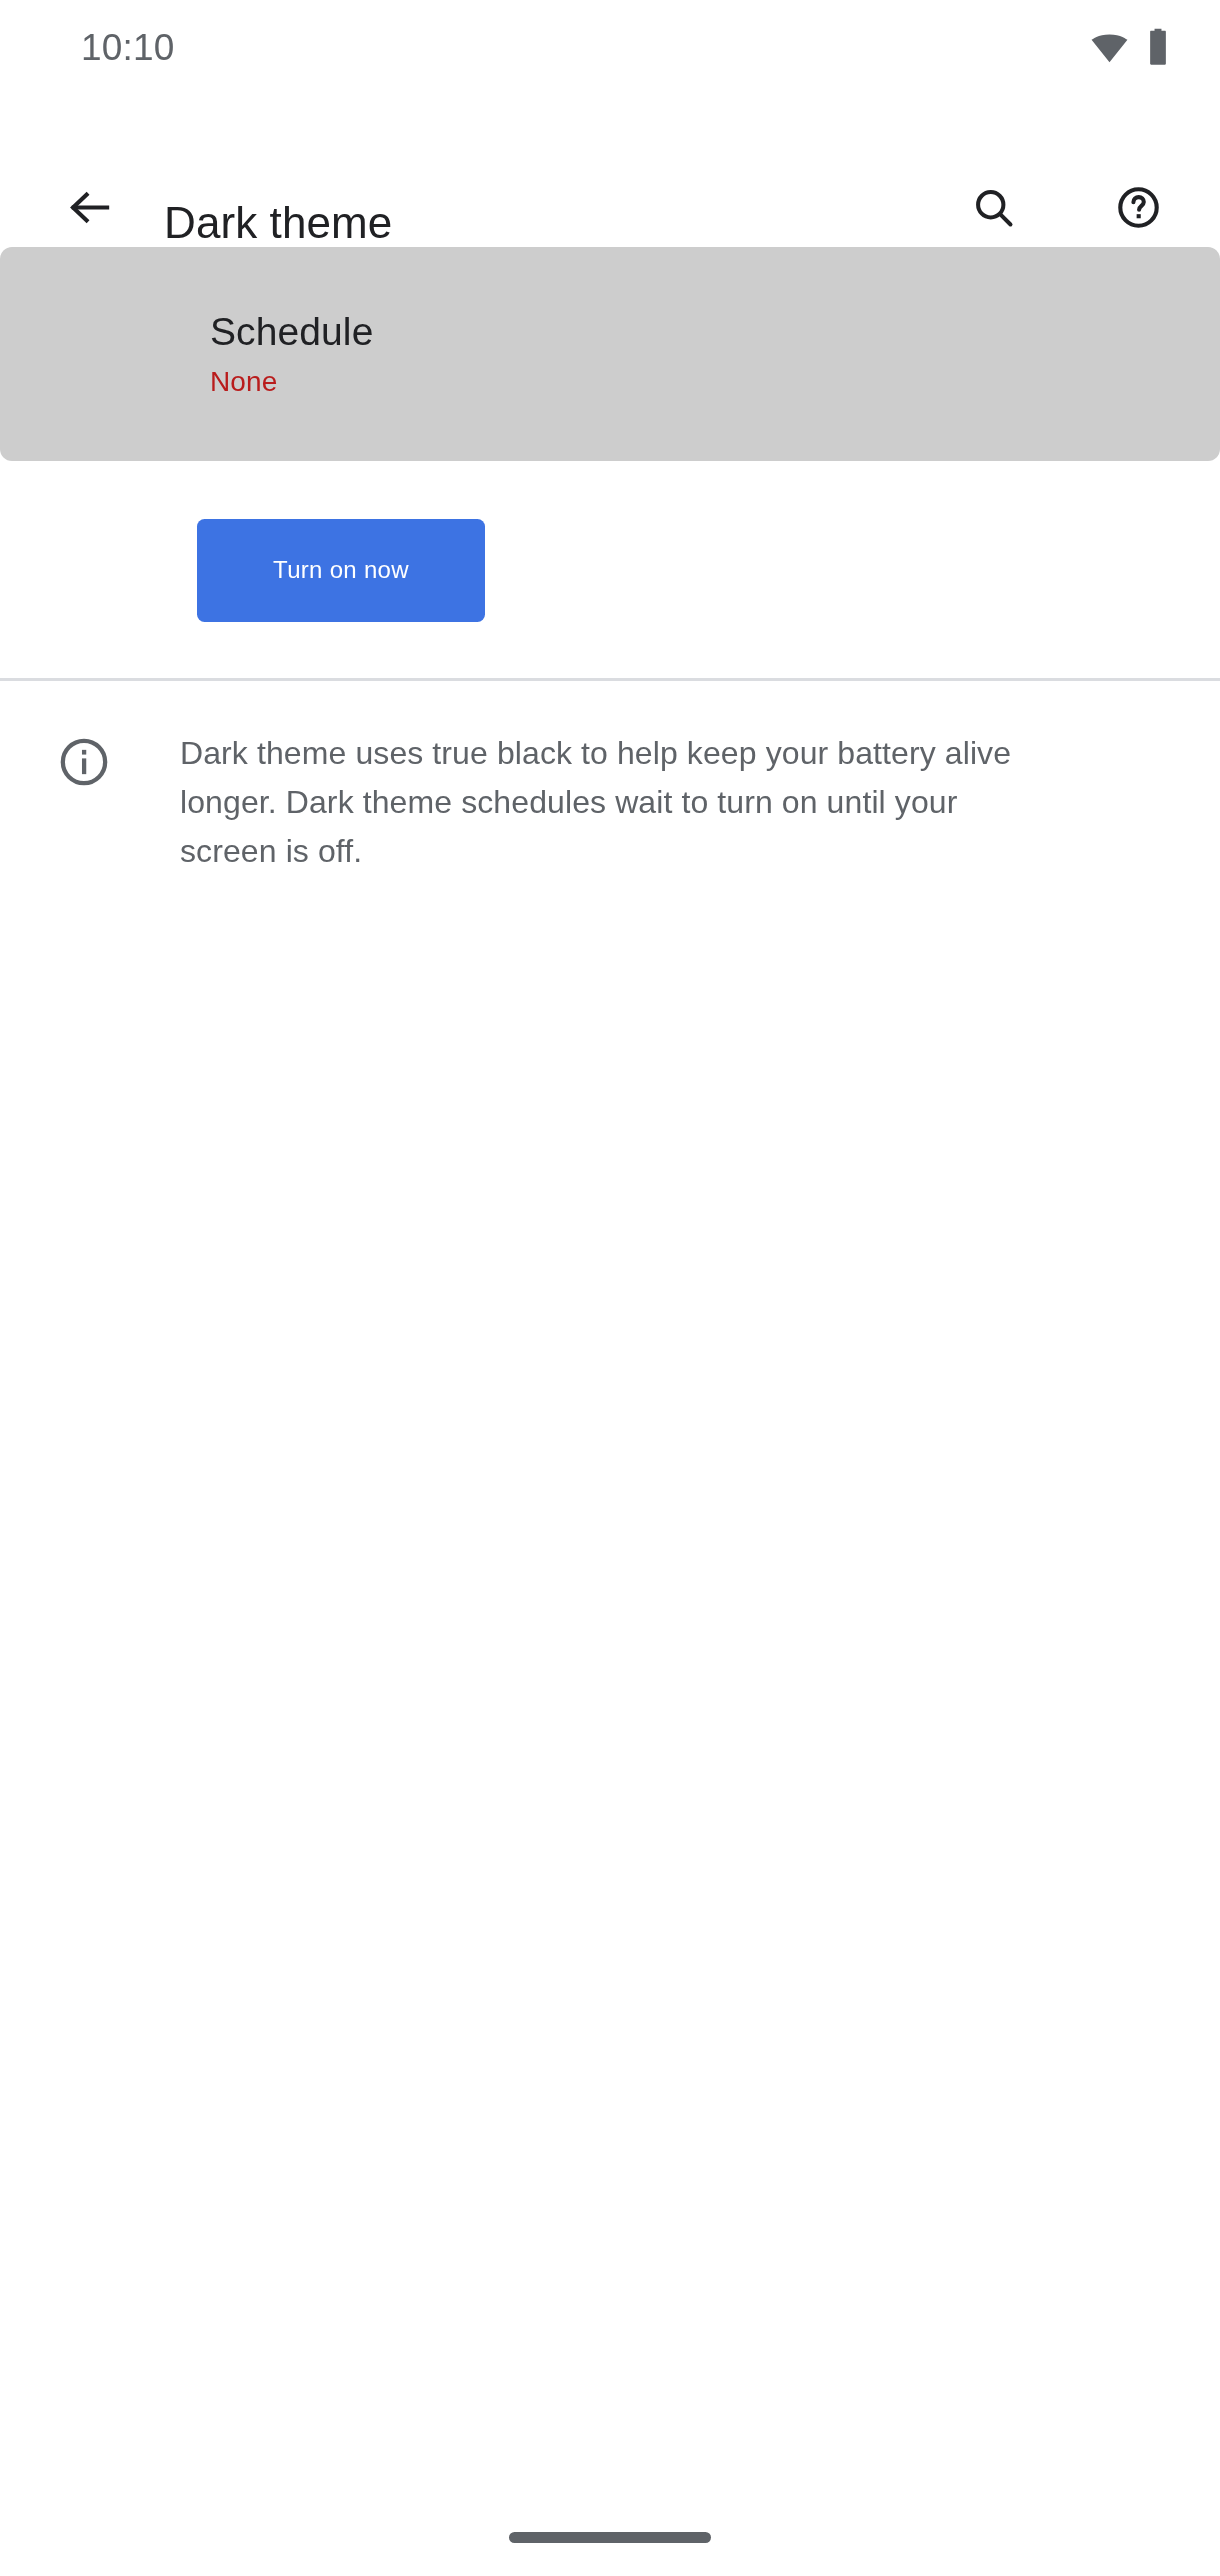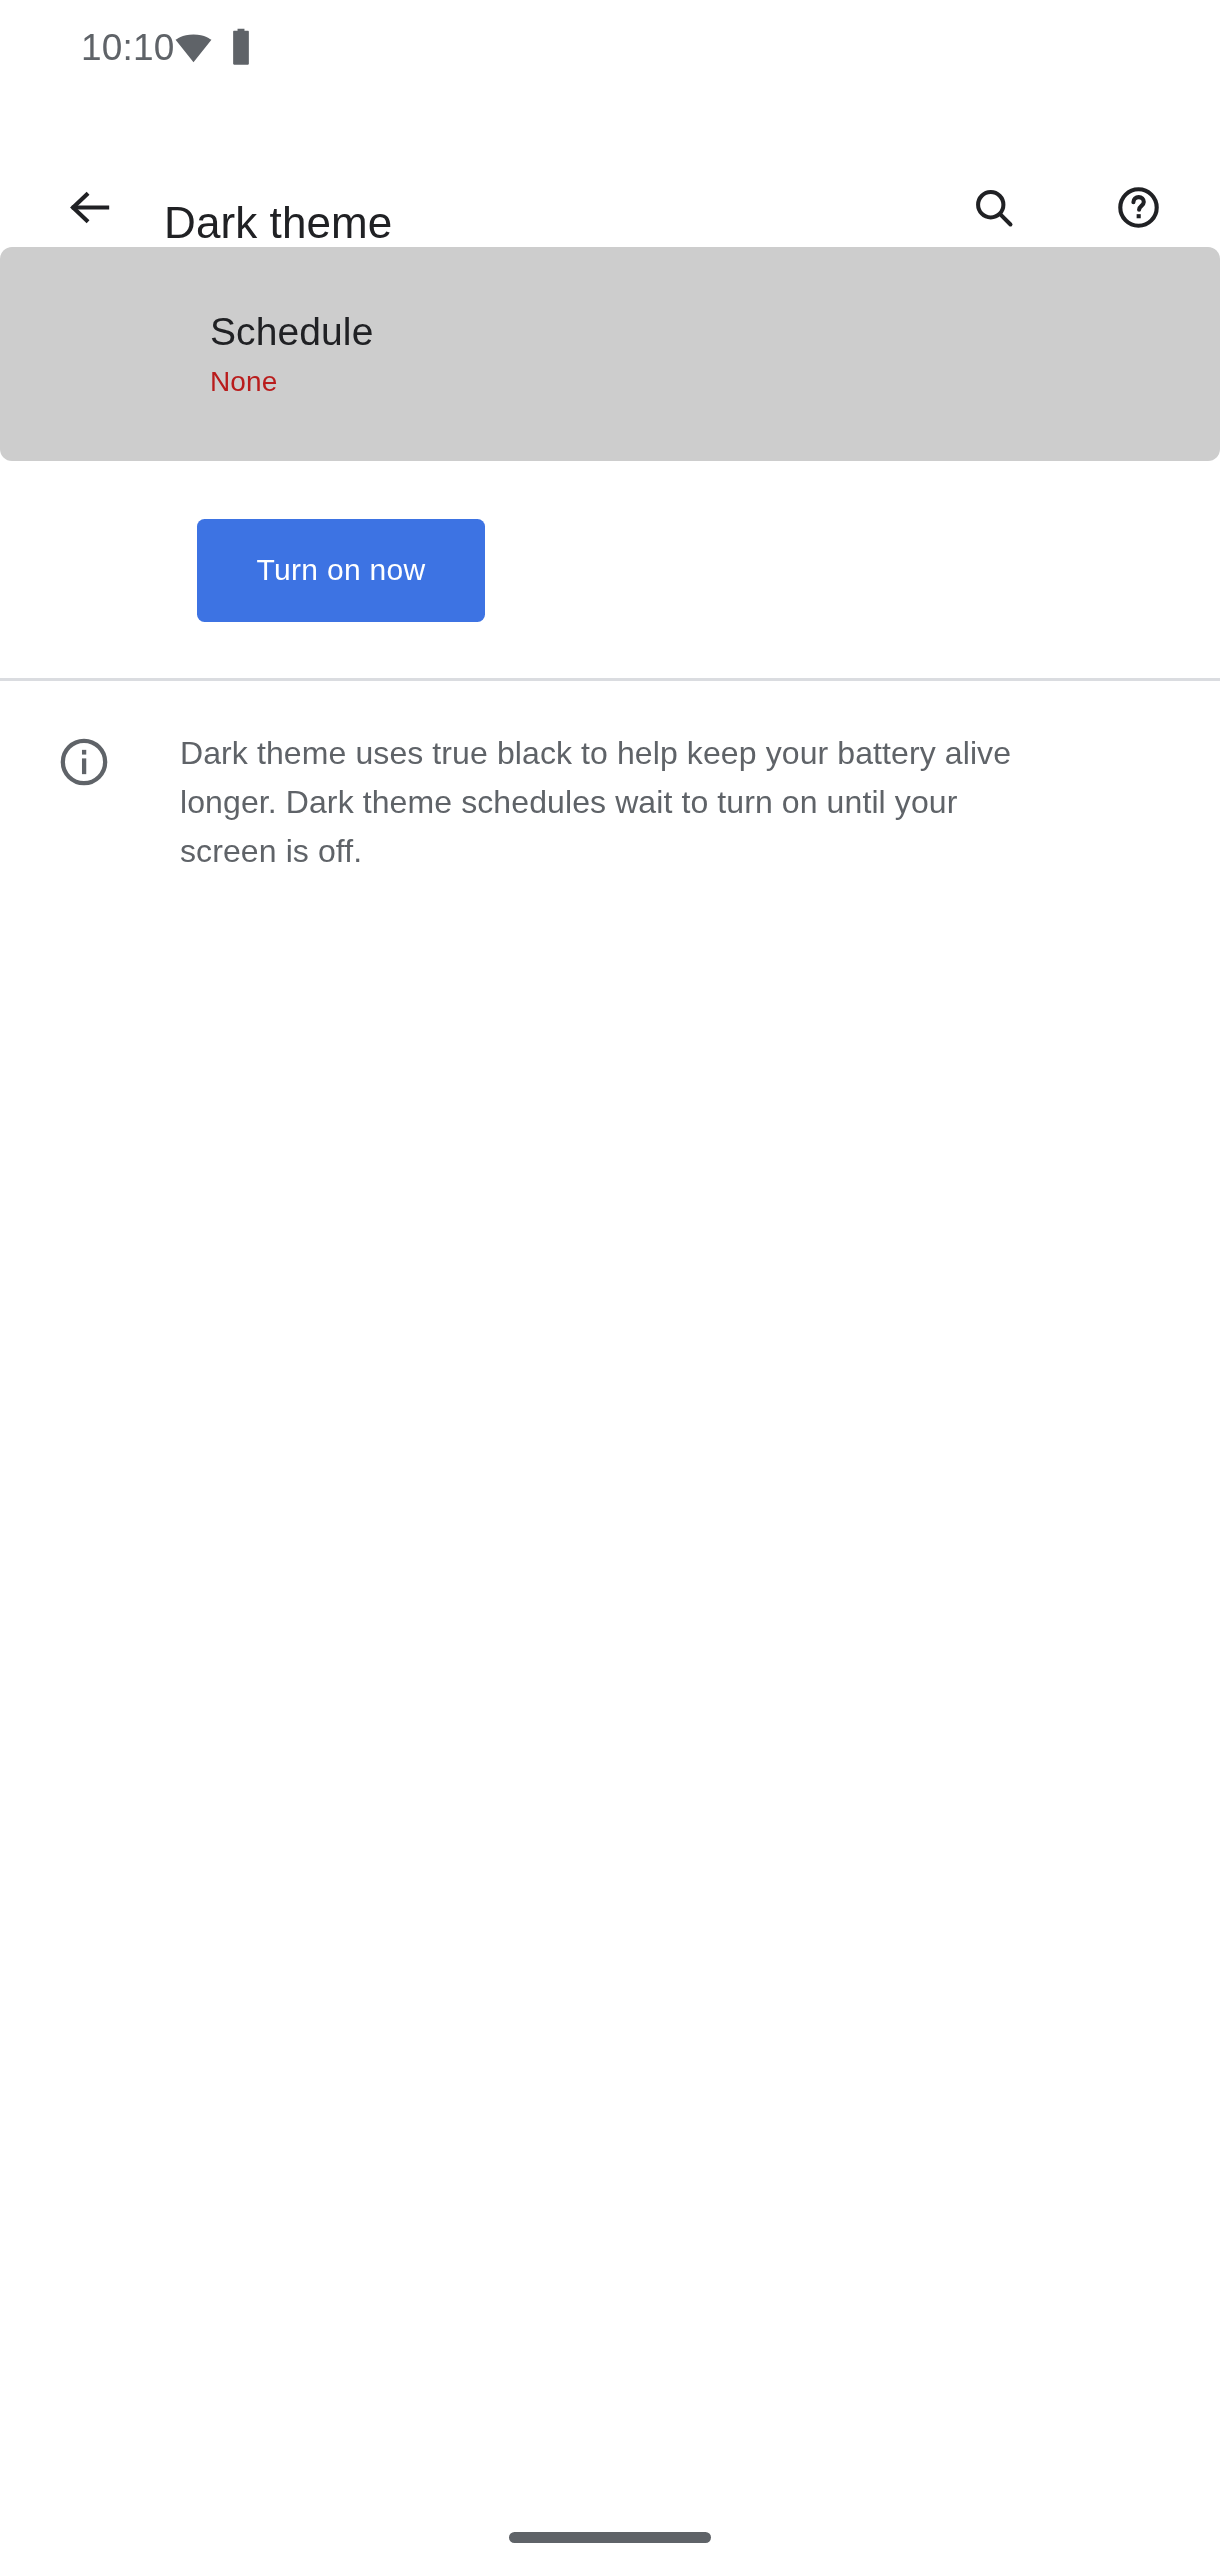--- a/index.html
+++ b/index.html
@@ -19,21 +19,21 @@
   
   .status-bar {
     position: absolute;
     top: 0;
     left: 0;
     width: 1220px;
     height: 95px;
     background: #ffffff;
     display: flex;
     align-items: center;
-    justify-content: flex-start;
+    justify-content: space-between;
     box-sizing: border-box;
     padding: 0 51px 0 81px;
   }
   .status-time {
     font-size: 37px;
     color: #5f6368;
     letter-spacing: 0.2px;
     line-height: 1;
     font-weight: 400;
   }
@@ -130,21 +130,21 @@
     padding-left: 197px;
     display: flex;
     align-items: center;
   }
   .primary-button {
     background: #3d73e3;
     color: #ffffff;
     border: none;
     border-radius: 7.6px;
     font-family: "Liberation Sans", sans-serif;
-    font-size: 30px;
+    font-size: 24px;
     font-weight: 400;
     letter-spacing: 0.3px;
     padding: 0 30.5px;
     height: 103px;
     min-width: 288px;
     cursor: pointer;
     display: inline-flex;
     align-items: center;
     justify-content: center;
   }

